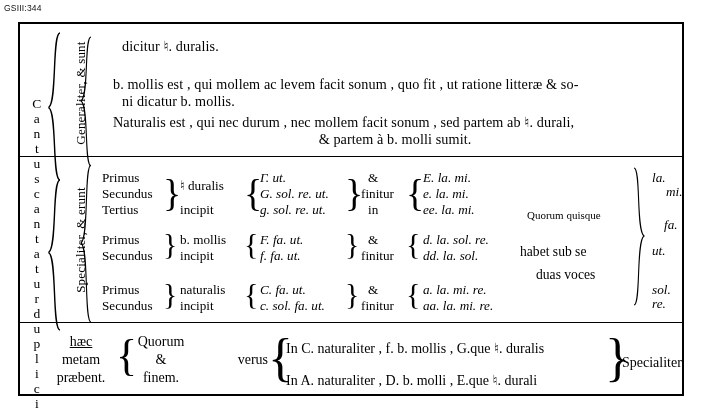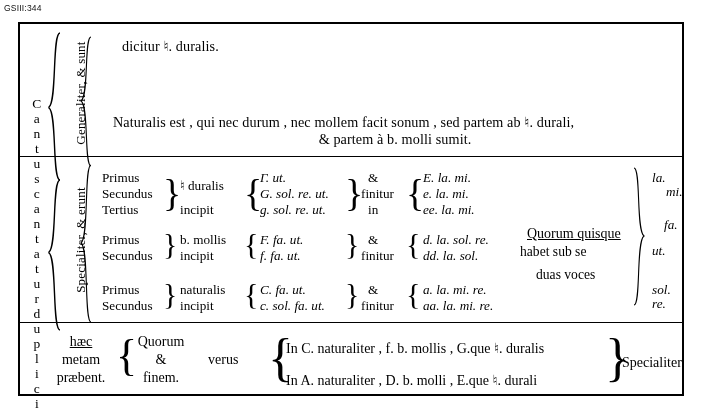--- a/index.html
+++ b/index.html
@@ -148,20 +148,24 @@
       </div>
 
       <svg class="brace thin" style="left:60px; top:12px; width:12px; height:132px;" viewBox="0 0 12 132" preserveAspectRatio="none">
         <path d="M11 1 C4 1 9 60 1 65 C9 70 4 130 11 130"></path>
       </svg>
 
       <div class="rowtext" style="left:93px; top:14px; width:555px;">
         <div style="padding-left:9px;">dicitur ♮. duralis.</div>
       </div>
 
+      <div class="rowtext" style="left:93px; top:52px; width:555px;">
+        <div>b. mollis est , qui mollem ac levem facit sonum , quo fit , ut ratione litteræ &amp; so-</div>
+        <div style="padding-left:9px;">ni dicatur b. mollis.</div>
+      </div>
 
       <div class="rowtext" style="left:93px; top:90px; width:555px;">
         <div>Naturalis est , qui nec durum , nec mollem facit sonum , sed partem ab ♮. durali,</div>
         <div style="padding-left:9px;text-align:center;">&amp; partem à b. molli sumit.</div>
       </div>
 
       <div class="hr" style="top:132px;"></div>
 
       <div class="vlabel" style="position:absolute; left:54px; top:278px; width:124px; height:14px; transform: rotate(-90deg); transform-origin: 0 0;">
         <span>Specialiter, &amp; erunt</span>
@@ -225,21 +229,21 @@
       <div class="cell i" style="left:240px; top:274px;">c. sol. fa. ut.</div>
 
       <div class="bracechar sm2" style="left:325px; top:255px; font-size:30px; line-height:30px;">}</div>
       <div class="cell" style="left:348px; top:258px;">&amp;</div>
       <div class="cell" style="left:341px; top:274px;">finitur</div>
 
       <div class="bracechar sm2" style="left:386px; top:255px; font-size:30px; line-height:30px;">{</div>
       <div class="cell i" style="left:403px; top:258px;">a. la. mi. re.</div>
       <div class="cell i" style="left:403px; top:274px;">aa. la. mi. re.</div>
 
-      <div class="cell" style="left:507px; top:202px; font-size:14px;text-decoration:underline;">Quorum quisque</div>
+      <div class="cell" style="left:507px; top:184px; font-size:11px;">Quorum quisque</div>
       <div class="cell" style="left:500px; top:220px; font-size:13.6px;">habet sub se</div>
       <div class="cell" style="left:516px; top:243px; font-size:13.6px;">duas voces</div>
 
       <svg class="brace thin" style="left:613px; top:143px; width:12px; height:140px;" viewBox="0 0 12 140" preserveAspectRatio="none">
         <path d="M1 1 C8 1 3 64 11 69 C3 74 8 138 1 138"></path>
       </svg>
 
       <div class="cell i" style="left:632px; top:146px;">la.</div>
       <div class="cell i" style="left:632px; top:160px;margin-left:14px;">mi.</div>
       <div class="cell i" style="left:632px; top:193px;margin-left:12px;">fa.</div>
@@ -251,21 +255,21 @@
 
       <div class="cell" style="left:33px; top:310px; width:56px; text-align:center; font-size:14px;text-decoration:underline;">hæc</div>
       <div class="cell" style="left:33px; top:328px; width:56px; text-align:center; font-size:14px;">metam</div>
       <div class="cell" style="left:28px; top:346px; width:66px; text-align:center; font-size:14px;">præbent.</div>
 
       <div class="bracechar" style="left:96px; top:310px; font-size:44px; line-height:44px;">{</div>
       <div class="cell" style="left:110px; top:310px; width:62px; text-align:center; font-size:14px;">Quorum</div>
       <div class="cell" style="left:110px; top:328px; width:62px; text-align:center; font-size:14px;">&amp;</div>
       <div class="cell" style="left:110px; top:346px; width:62px; text-align:center; font-size:14px;">finem.</div>
 
-      <div class="cell" style="left:188px; top:328px; width:60px; text-align:left; font-size:14px;">verus</div>
+      <div class="cell" style="left:188px; top:328px; width:60px; text-align:right; font-size:14px;">verus</div>
 
       <div class="bracechar" style="left:248px; top:308px; font-size:52px; line-height:52px;">{</div>
       <div class="cell" style="left:266px; top:317px; font-size:14px;">In C. naturaliter , f. b. mollis , G.que ♮. duralis</div>
       <div class="cell" style="left:266px; top:349px; font-size:14px;">In A. naturaliter , D. b. molli , E.que ♮. durali</div>
 
       <div class="bracechar" style="left:585px; top:308px; font-size:52px; line-height:52px;">}</div>
       <div class="cell" style="left:602px; top:331px; font-size:14px;">Specialiter.</div>
 
     </div>
   </div>

